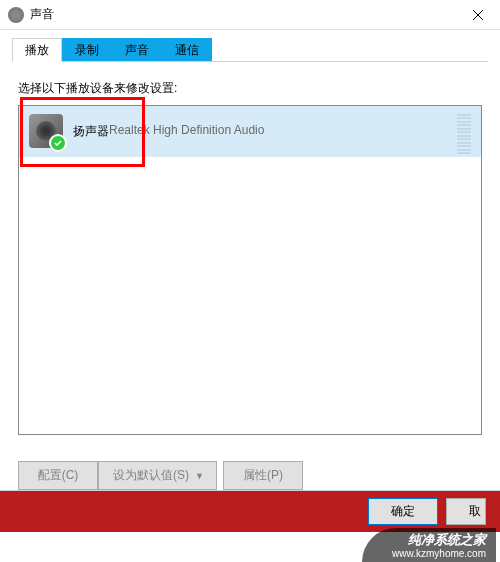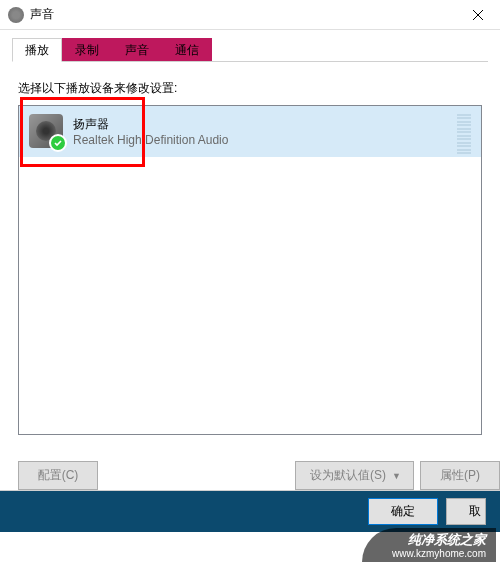--- a/index.html
+++ b/index.html
@@ -6,49 +6,49 @@
     body { width: 500px; height: 562px; background: #fff; position: relative; overflow: hidden; }
     
     .titlebar { height: 30px; background: #fff; border-bottom: 1px solid #e0e0e0; display: flex; align-items: center; padding: 0 8px; position: relative; }
     .titlebar-icon { width: 16px; height: 16px; background: radial-gradient(circle, #888 30%, #666 100%); border-radius: 50%; margin-right: 6px; }
     .titlebar-text { font-size: 12px; color: #000; }
     .close-btn { position: absolute; right: 0; top: 0; width: 45px; height: 30px; display: flex; align-items: center; justify-content: center; color: #000; font-size: 14px; }
     
     .content { padding: 8px 12px 0 12px; }
     
     .tabs { display: flex; border-bottom: 1px solid #d0d0d0; position: relative; height: 24px; }
-    .tab { padding: 3px 12px; font-size: 12px; background: #be185d; border: 1px solid transparent; border-bottom: none; position: relative; color: #000; cursor: pointer; }
+    .tab { padding: 3px 12px; font-size: 12px; background: #0ea5e9; border: 1px solid transparent; border-bottom: none; position: relative; color: #000; cursor: pointer; }
     .tab.active { border: 1px solid #d0d0d0; border-bottom: 1px solid #fff; background: #fff; margin-bottom: -1px; z-index: 2; }
     
     .instruction { margin: 18px 6px 8px 6px; font-size: 12px; color: #000; }
     
     .device-list { margin: 0 6px; border: 1px solid #828790; height: 330px; background: #fff; overflow: hidden; }
     
     .device-item { display: flex; align-items: center; padding: 8px 10px; background: #d6eaf8; border-bottom: 1px solid #d6eaf8; position: relative; }
     .device-icon-wrap { position: relative; width: 34px; height: 34px; margin-right: 10px; }
     .speaker-icon { width: 34px; height: 34px; background: linear-gradient(135deg, #999 0%, #555 100%); border-radius: 4px; display: flex; align-items: center; justify-content: center; }
     .speaker-circle { width: 20px; height: 20px; background: radial-gradient(circle, #333 20%, #777 100%); border-radius: 50%; }
     .check-badge { position: absolute; bottom: -4px; right: -4px; width: 18px; height: 18px; background: #2ecc40; border: 2px solid #fff; border-radius: 50%; display: flex; align-items: center; justify-content: center; }
     .check-badge svg { width: 10px; height: 10px; }
-    .device-info { display: flex; flex-direction: column; }
+    .device-info { display: flex; flex-direction: row; }
     .device-name { font-size: 12px; color: #000; }
     .device-driver { font-size: 12px; color: #6a6a6a; }
     .device-status { font-size: 12px; color: #6a6a6a; }
     .level-bars { position: absolute; right: 10px; top: 8px; width: 14px; height: 40px; display: flex; flex-direction: column; justify-content: space-between; }
     .level-bar { height: 2px; background: #c0d8e8; }
     
     .highlight-box { position: absolute; border: 3px solid #ff0000; pointer-events: none; top: 97px; left: 20px; width: 125px; height: 70px; z-index: 10; }
     
-    .buttons-row { position: absolute; bottom: 72px; left: 18px; right: 0; display: flex; justify-content: space-between; align-items: center; }
+    .buttons-row { position: absolute; bottom: 72px; left: 18px; right: 0; display: flex; align-items: center; }
     .btn { padding: 5px 14px; font-size: 12px; background: #e1e1e1; border: 1px solid #adadad; color: #838383; cursor: default; min-width: 80px; text-align: center; }
     .btn.dropdown { display: flex; align-items: center; justify-content: center; padding-right: 12px; }
     .btn.dropdown .arrow { margin-left: 6px; font-size: 9px; }
     .btn-group-right { display: flex; gap: 6px; }
     
-    .dialog-footer { position: absolute; bottom: 30px; left: 0; right: 0; height: 42px; background: #0c4a6e; border-top: 1px solid #d0d0d0; display: flex; justify-content: flex-end; align-items: center; padding-right: 14px; gap: 8px; }
+    .dialog-footer { position: absolute; bottom: 30px; left: 0; right: 0; height: 42px; background: #b91c1c; border-top: 1px solid #d0d0d0; display: flex; justify-content: flex-end; align-items: center; padding-right: 14px; gap: 8px; }
     .footer-btn { padding: 4px 22px; font-size: 12px; background: #e1e1e1; border: 1px solid #adadad; color: #000; cursor: pointer; }
     .footer-btn.primary { border: 1px solid #0078d7; }
     .footer-btn.cut { padding-right: 0; overflow: hidden; width: 40px; text-align: left; padding-left: 22px;}
     
     .watermark { position: absolute; bottom: 0; right: 4px; background: rgba(0,0,0,0.6); color: #fff; padding: 4px 10px 2px 30px; font-size: 12px; display: flex; flex-direction: column; align-items: flex-end; border-top-left-radius: 40px; line-height: 1.2; }
     .watermark-title { font-size: 13px; font-weight: bold; font-style: italic; }
     .watermark-url { font-size: 10px; }
   </style>
 </head>
 <body>

